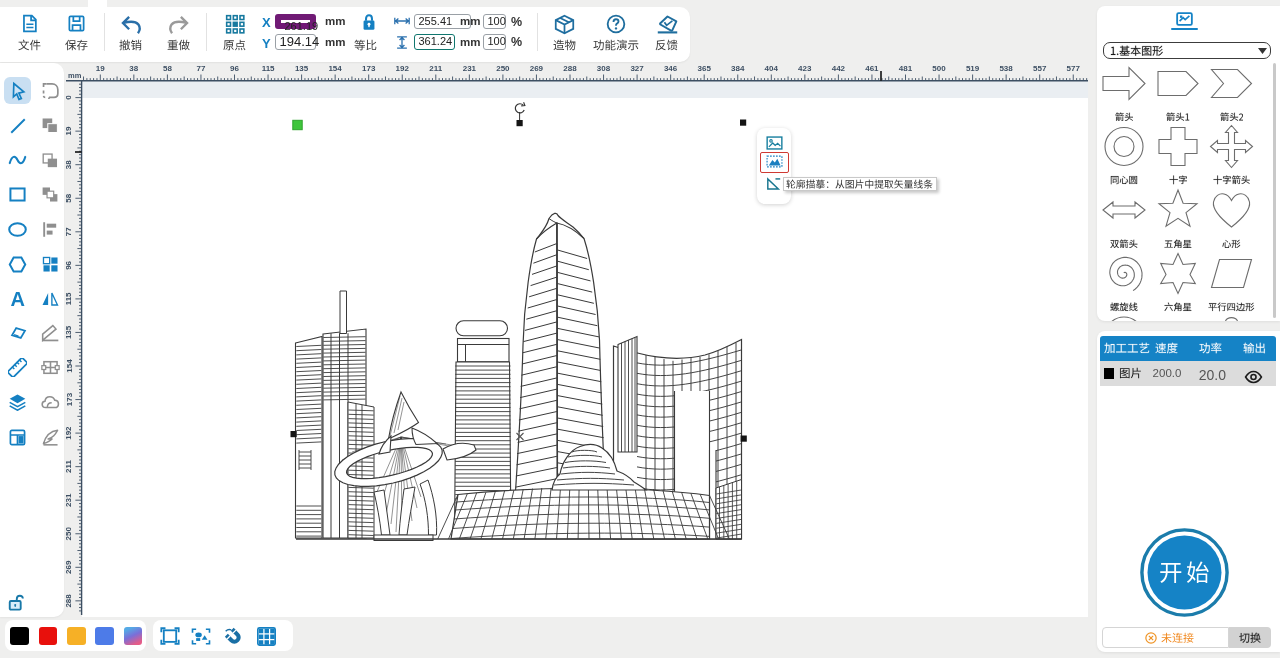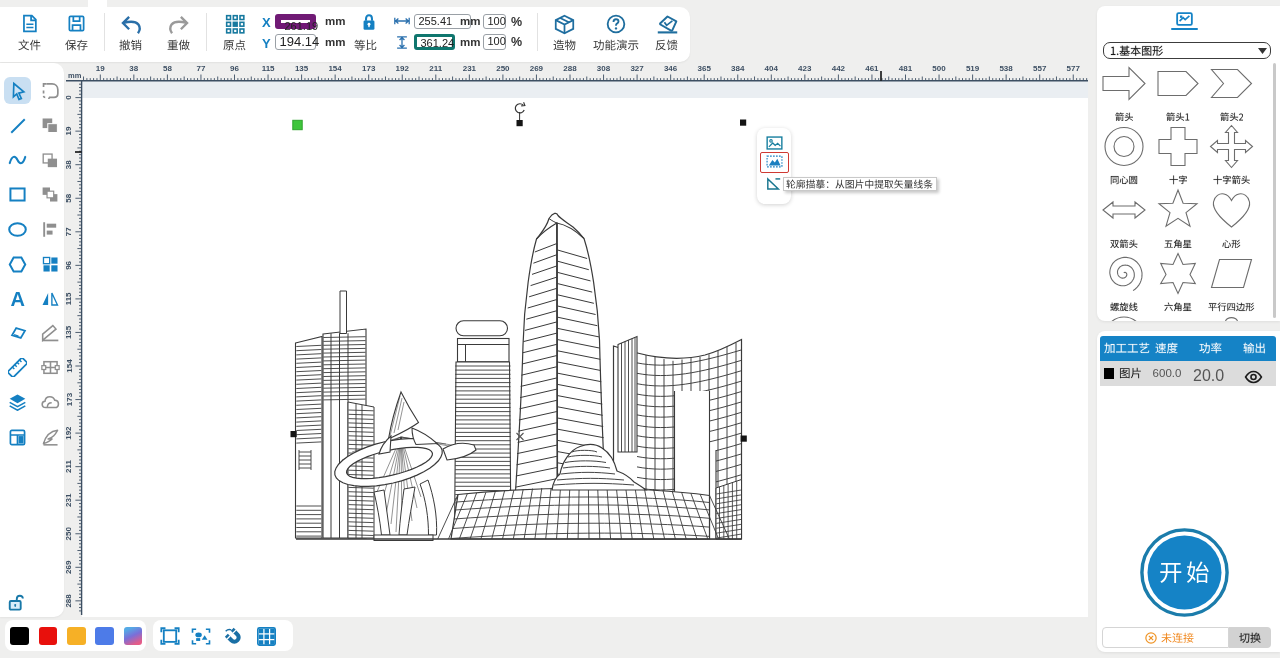--- a/index.html
+++ b/index.html
@@ -71,21 +71,21 @@
     <use href="#u7b49" x="0"></use>
     <use href="#u6bd4" x="1000"></use>
   </svg>
 <svg style="position:absolute;left:393.5px;top:16.5px;" width="16" height="8" viewBox="0 0 20 10">
     <path d="M1,0.8 V9.2 M19,0.8 V9.2 M2,5 H18 M5.5,2 L2,5 L5.5,8 M14.5,2 L18,5 L14.5,8" fill="none" stroke="#2a70ae" stroke-width="1.6"></path>
   </svg>
 <svg style="position:absolute;left:395.5px;top:35.5px;" width="12" height="13" viewBox="0 0 14 16">
     <path d="M1,1 H13 M1,15 H13 M7,2 V14 M4,5 L7,2 L10,5 M4,11 L7,14 L10,11" fill="none" stroke="#2a70ae" stroke-width="1.6"></path>
   </svg>
 <div style="left:413.5px;top:13.8px;width:57px;height:15.5px;background:#fff;border:1px solid #9aa0a6;border-radius:3px;font-size:11px;line-height:13.5px;padding-left:4px;color:#222">255.41</div>
-<div style="left:413.5px;top:34.3px;width:41.5px;height:15.5px;background:#fff;border:3px solid #0f766e;border-radius:3px;font-size:11px;line-height:13.5px;padding-left:4px;color:#222">361.24</div>
+<div style="left:413.5px;top:34.3px;width:41.5px;height:15.5px;background:#fff;border:1px solid #0f766e;border-radius:3px;font-size:11px;line-height:13.5px;padding-left:4px;color:#222">361.24</div>
 <div style="left:460px;top:15px;font-size:11.5px;font-weight:bold;color:#333">mm</div>
 <div style="left:460px;top:35.5px;font-size:11.5px;font-weight:bold;color:#333">mm</div>
 <div style="left:482.5px;top:13.8px;width:23.5px;height:15.5px;background:#fff;border:1px solid #9aa0a6;border-radius:3px;font-size:11px;line-height:13.5px;padding-left:4px;color:#222">100</div>
 <div style="left:482.5px;top:34.3px;width:23.5px;height:15.5px;background:#fff;border:1px solid #9aa0a6;border-radius:3px;font-size:11px;line-height:13.5px;padding-left:4px;color:#222">100</div>
 <div style="left:511px;top:14.5px;font-size:12.5px;font-weight:bold;color:#333">%</div>
 <div style="left:511px;top:35px;font-size:12.5px;font-weight:bold;color:#333">%</div>
 <div style="left:537px;top:13px;width:1px;height:38px;background:#e2e2e2"></div>
 <svg style="position:absolute;left:553.5px;top:13.5px;" width="21" height="21" viewBox="0 0 24 24">
     <path d="M12,2 L22,7 L22,17 L12,22 L2,17 L2,7 Z" fill="none" stroke="#1f6ea0" stroke-width="2"></path>
     <path d="M2,7 L12,12 L22,7 M12,12 L12,22" fill="none" stroke="#1f6ea0" stroke-width="2"></path>
@@ -1250,22 +1250,22 @@
 <svg style="position:absolute;left:1242.5px;top:342.2px;" width="23.0" height="12.2" viewBox="0 -900 2000 1060" fill="#fff" stroke="#fff" stroke-width="12">
     <use href="#u8f93" x="0"></use>
     <use href="#u51fa" x="1000"></use>
   </svg>
 <div style="left:1100px;top:360.5px;width:176px;height:25.5px;background:#dcdcdc"></div>
 <div style="left:1103.5px;top:368px;width:10.5px;height:10.5px;background:#000"></div>
 <svg style="position:absolute;left:1119.0px;top:367.2px;" width="23.0" height="12.2" viewBox="0 -900 2000 1060" fill="#111">
     <use href="#u56fe" x="0"></use>
     <use href="#u7247" x="1000"></use>
   </svg>
-<div style="left:1150px;top:367px;width:34px;font-size:11.5px;color:#555;text-align:center">600.0</div>
-<div style="left:1193px;top:367px;width:33px;font-size:16px;color:#555;text-align:left">20.0</div>
+<div style="left:1150px;top:367px;width:34px;font-size:11.5px;color:#555;text-align:center">200.0</div>
+<div style="left:1193px;top:367px;width:33px;font-size:14px;color:#555;text-align:right">20.0</div>
 <svg style="position:absolute;left:1243.5px;top:369.5px;" width="19" height="14" viewBox="0 0 24 17">
     <path d="M2,8.5 C5,3.5 9,1.5 12,1.5 C15,1.5 19,3.5 22,8.5 C19,13.5 15,15.5 12,15.5 C9,15.5 5,13.5 2,8.5 Z" fill="none" stroke="#1c1c1c" stroke-width="2"></path>
     <circle cx="12" cy="8.5" r="3.2" fill="none" stroke="#1c1c1c" stroke-width="2"></circle>
   </svg>
 <svg style="position:absolute;left:1139px;top:527px" width="91" height="91" viewBox="0 0 91 91">
     <circle cx="45.5" cy="45.5" r="42.6" fill="none" stroke="#1b7cab" stroke-width="3.4"></circle>
     <circle cx="45.5" cy="45.5" r="37" fill="#1583c6"></circle>
   </svg>
 <svg style="position:absolute;left:1159.2px;top:559.7px;" width="50.5" height="24.9" viewBox="0 -900 2149 1060" fill="#fff">
     <use href="#u5f00" x="0"></use>

